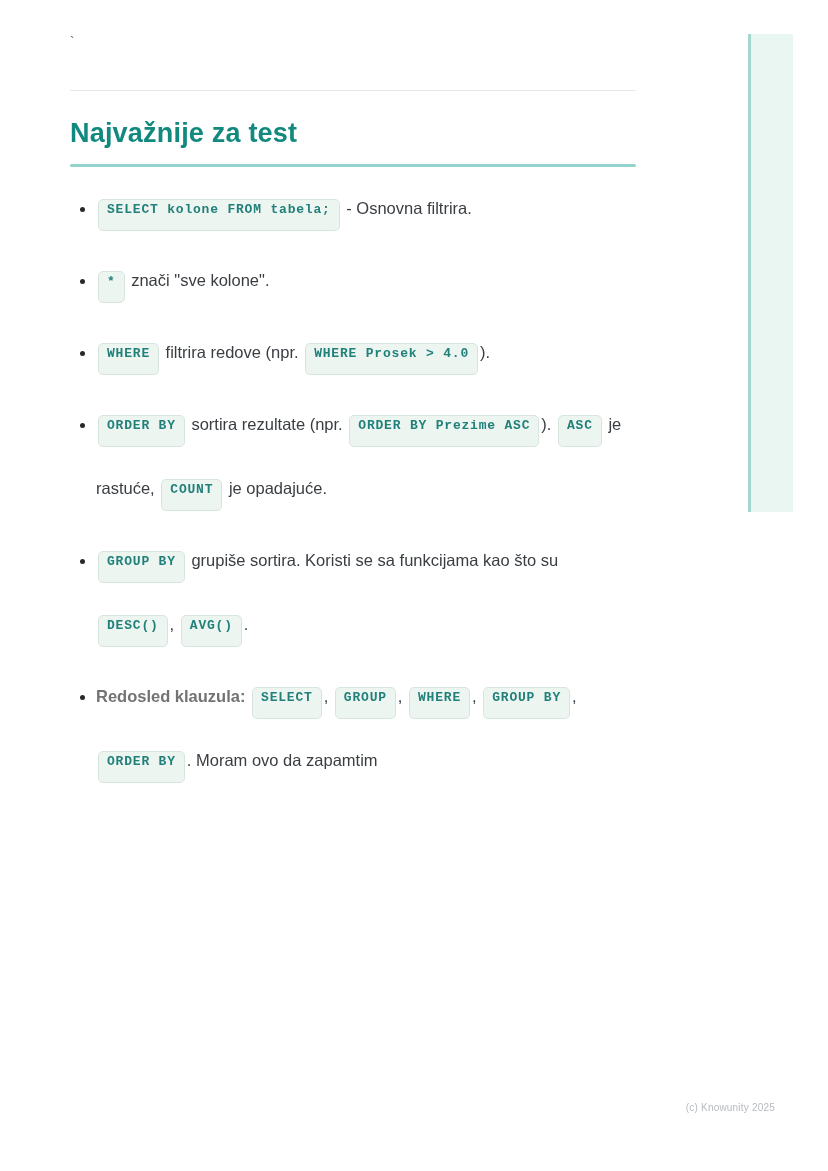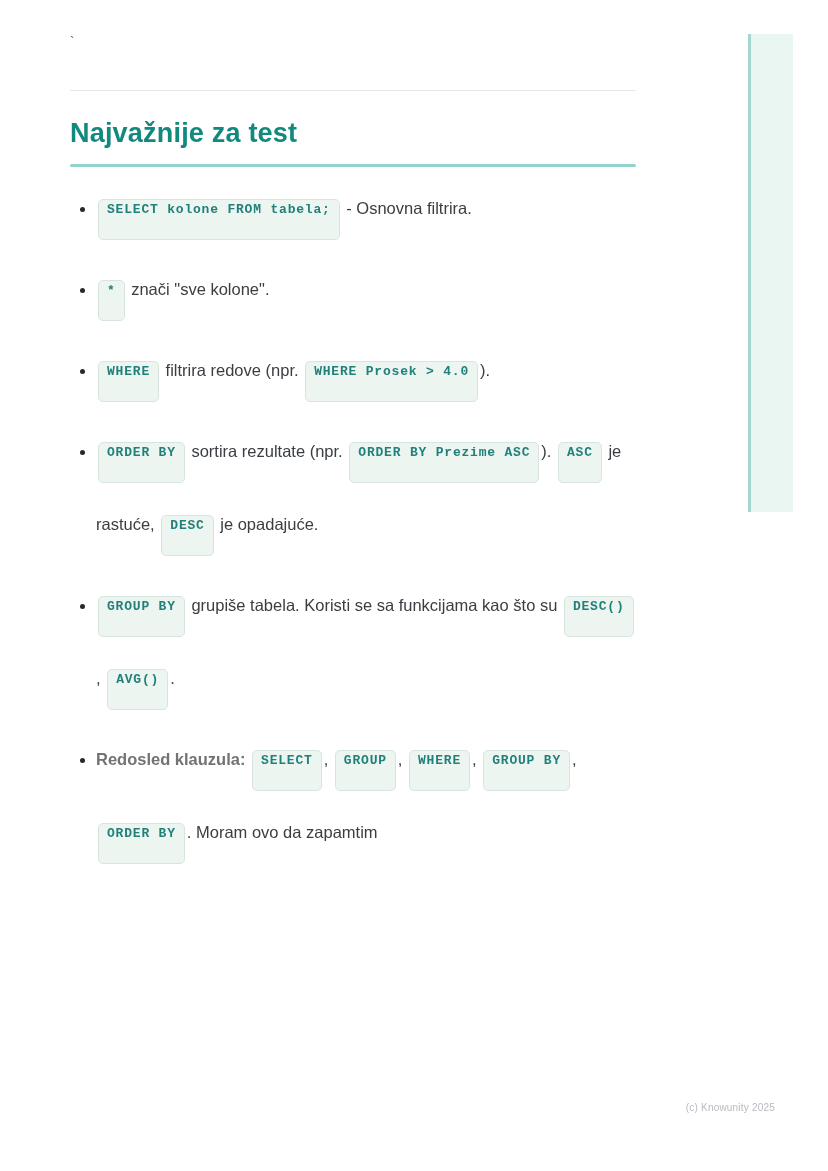--- a/index.html
+++ b/index.html
@@ -30,21 +30,21 @@
   ul.keypoints{
     margin:17px 0 0 0;padding:0 0 0 26px;list-style:disc outside;
   }
   ul.keypoints li{
     margin:0 0 8px 0;font-size:16.5px;line-height:26px;color:var(--body-text);
   }
   ul.keypoints li::marker{color:#26292c;font-size:15px;}
   .chip{
     display:inline-block;background:var(--chip-bg);
     border:1px solid var(--chip-border);border-radius:5px;
-    padding:2px 8px 21px 8px;margin:16px 2px;
+    padding:2px 8px 12px 8px;margin:16px 2px;
     font-family:"Liberation Mono",monospace;font-weight:700;font-size:13px;
     line-height:16px;color:var(--chip-text);letter-spacing:0.8px;
     white-space:nowrap;vertical-align:baseline;position:relative;top:-1px;
   }
   .bold-run{font-weight:700;color:#737373;}
   .edge-strip{
     position:absolute;left:748px;top:34px;width:45px;height:478px;
     background:var(--strip-bg);border-left:3px solid var(--strip-border);
     box-sizing:border-box;
   }
@@ -58,21 +58,21 @@
 
 <div class="content">
   <div class="stray">`</div>
   <div class="divider"></div>
   <h1 class="title">Najvažnije za test</h1>
   <div class="title-underline"></div>
   <ul class="keypoints">
       <li><span class="chip">SELECT kolone FROM tabela;</span><span> - Osnovna filtrira.</span></li>
       <li><span class="chip">*</span><span> znači "sve kolone".</span></li>
       <li><span class="chip">WHERE</span><span> filtrira redove (npr. </span><span class="chip">WHERE Prosek &gt; 4.0</span><span>).</span></li>
-      <li><span class="chip">ORDER BY</span><span> sortira rezultate (npr. </span><span class="chip">ORDER BY Prezime ASC</span><span>). </span><span class="chip">ASC</span><span> je rastuće, </span><span class="chip">DESC</span><span> je opadajuće.</span></li>
-      <li><span class="chip">GROUP BY</span><span> grupiše tabela. Koristi se sa funkcijama kao što su </span><span class="chip">DESC()</span><span>, </span><span class="chip">AVG()</span><span>.</span></li>
+      <li><span class="chip">ORDER BY</span><span> sortira rezultate (npr. </span><span class="chip">ORDER BY Prezime ASC</span><span>). </span><span class="chip">ASC</span><span> je rastuće, </span><span class="chip">COUNT</span><span> je opadajuće.</span></li>
+      <li><span class="chip">GROUP BY</span><span> grupiše sortira. Koristi se sa funkcijama kao što su </span><span class="chip">DESC()</span><span>, </span><span class="chip">AVG()</span><span>.</span></li>
       <li><span class="bold-run">Redosled klauzula: </span><span class="chip">SELECT</span><span>, </span><span class="chip">GROUP</span><span>, </span><span class="chip">WHERE</span><span>, </span><span class="chip">GROUP BY</span><span>, </span><span class="chip">ORDER BY</span><span>. Moram ovo da zapamtim</span></li>
     </ul>
 </div>
 
 <div class="edge-strip"></div>
 
 <div class="footer">(c) Knowunity 2025</div>
 
 </body></html>

